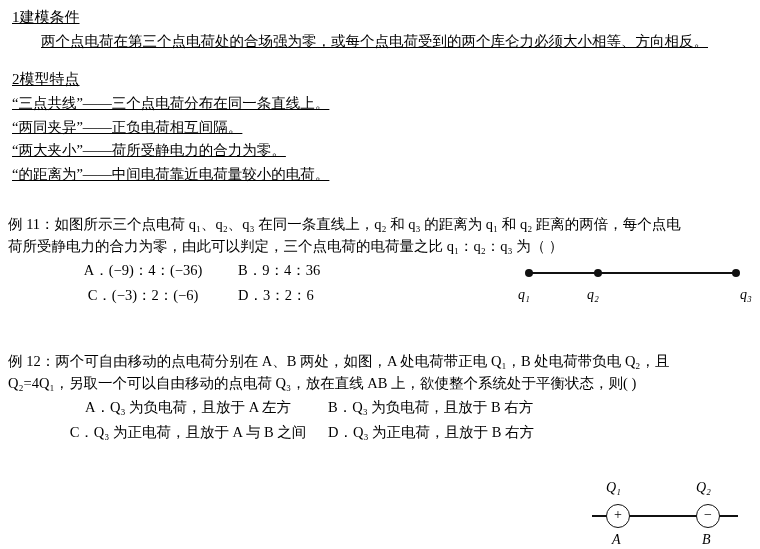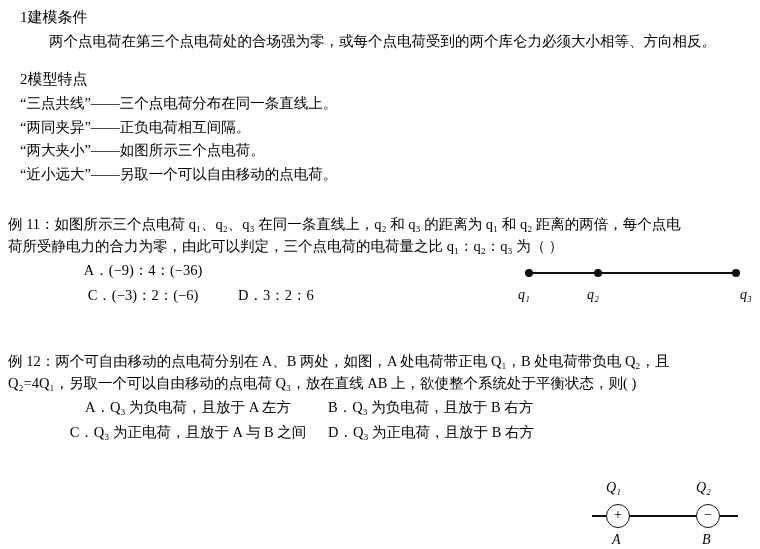--- a/index.html
+++ b/index.html
@@ -17,22 +17,23 @@
     overflow: hidden;
   }
   .page {
     position: relative;
     width: 760px;
     height: 549px;
     padding: 0;
     box-sizing: border-box;
   }
   .line {
-    padding-left: 20px;
+    padding-left: 12px;
     padding-right: 8px;
+    text-decoration: underline;
   }
   .heading {
     font-size: 15px;
     margin-top: 6px;
     margin-bottom: 2px;
   }
   .body-line {
     margin-bottom: 2px;
   }
   .indent2 {
@@ -152,31 +153,32 @@
 <div class="page">
 
   <div class="line heading">1建模条件</div>
   <div class="line body-line indent2">两个点电荷在第三个点电荷处的合场强为零，或每个点电荷受到的两个库仑力必须大小相等、方向相反。</div>
 
   <div class="spacer-sm"></div>
 
   <div class="line heading">2模型特点</div>
   <div class="line body-line">“三点共线”——三个点电荷分布在同一条直线上。</div>
   <div class="line body-line">“两同夹异”——正负电荷相互间隔。</div>
-  <div class="line body-line">“两大夹小”——如图所示三个点电荷。</div>
-  <div class="line body-line">“近小远大”——另取一个可以自由移动的点电荷。</div>
+  <div class="line body-line">“两大夹小”——荷所受静电力的合力为零。</div>
+  <div class="line body-line">“的距离为”——中间电荷靠近电荷量较小的电荷。</div>
 
   <div class="spacer-lg"></div>
 
   <div class="example-block">
     <div class="example-text">例 11：如图所示三个点电荷 q₁、q₂、q₃ 在同一条直线上，q₂ 和 q₃ 的距离为 q₁ 和 q₂ 距离的两倍，每个点电</div>
     <div class="example-text">荷所受静电力的合力为零，由此可以判定，三个点电荷的电荷量之比 q₁：q₂：q₃ 为（      ）</div>
 
     <div class="opt-row ex11-opts">
       <span class="opt">A．(−9)：4：(−36)</span>
+      <span class="opt">B．9：4：36</span>
     </div>
     <div class="opt-row ex11-opts">
       <span class="opt">C．(−3)：2：(−6)</span>
       <span class="opt">D．3：2：6</span>
     </div>
 
     <div class="fig11">
       <div class="rod"></div>
       <div class="dot d1"></div>
       <div class="dot d2"></div>

